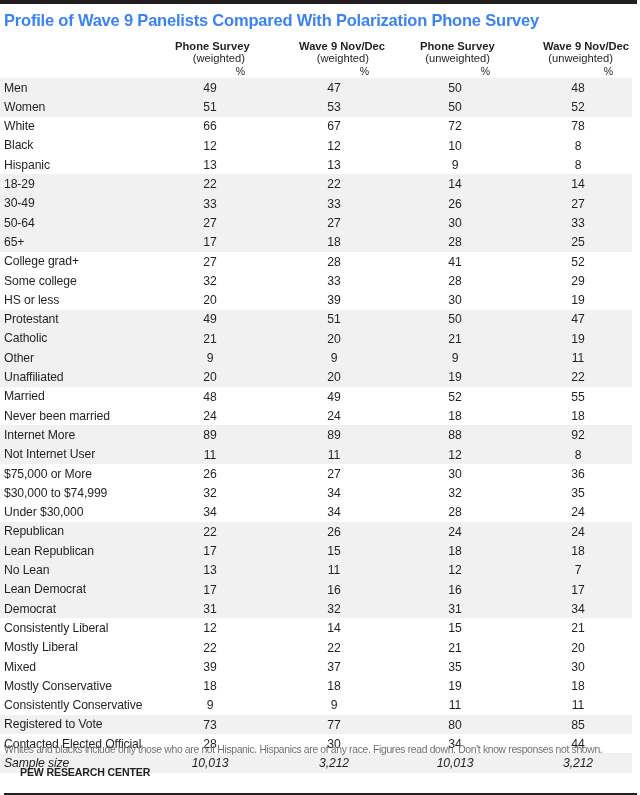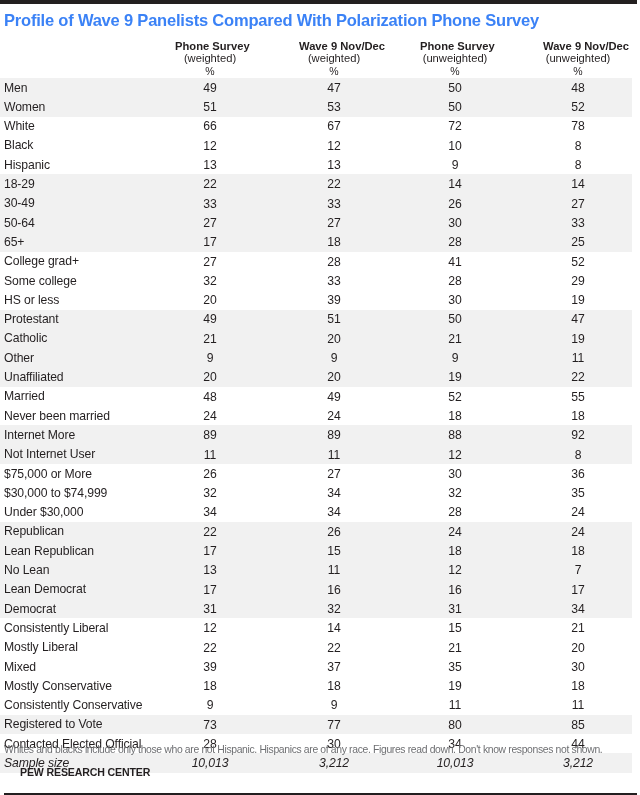--- a/index.html
+++ b/index.html
@@ -43,21 +43,21 @@
   
   .colheads {
     position: absolute;
     left: 0;
     top: 40px;
     width: 640px;
     height: 38px;
   }
   .ch {
     position: absolute;
-    text-align: center;
+    text-align: right;
     line-height: 12.4px;
   }
   .ch .l1 {
     font-size: 11.2px;
     font-weight: bold;
     white-space: nowrap;
   }
   .ch .l2 {
     font-size: 11.2px;
     font-weight: normal;

